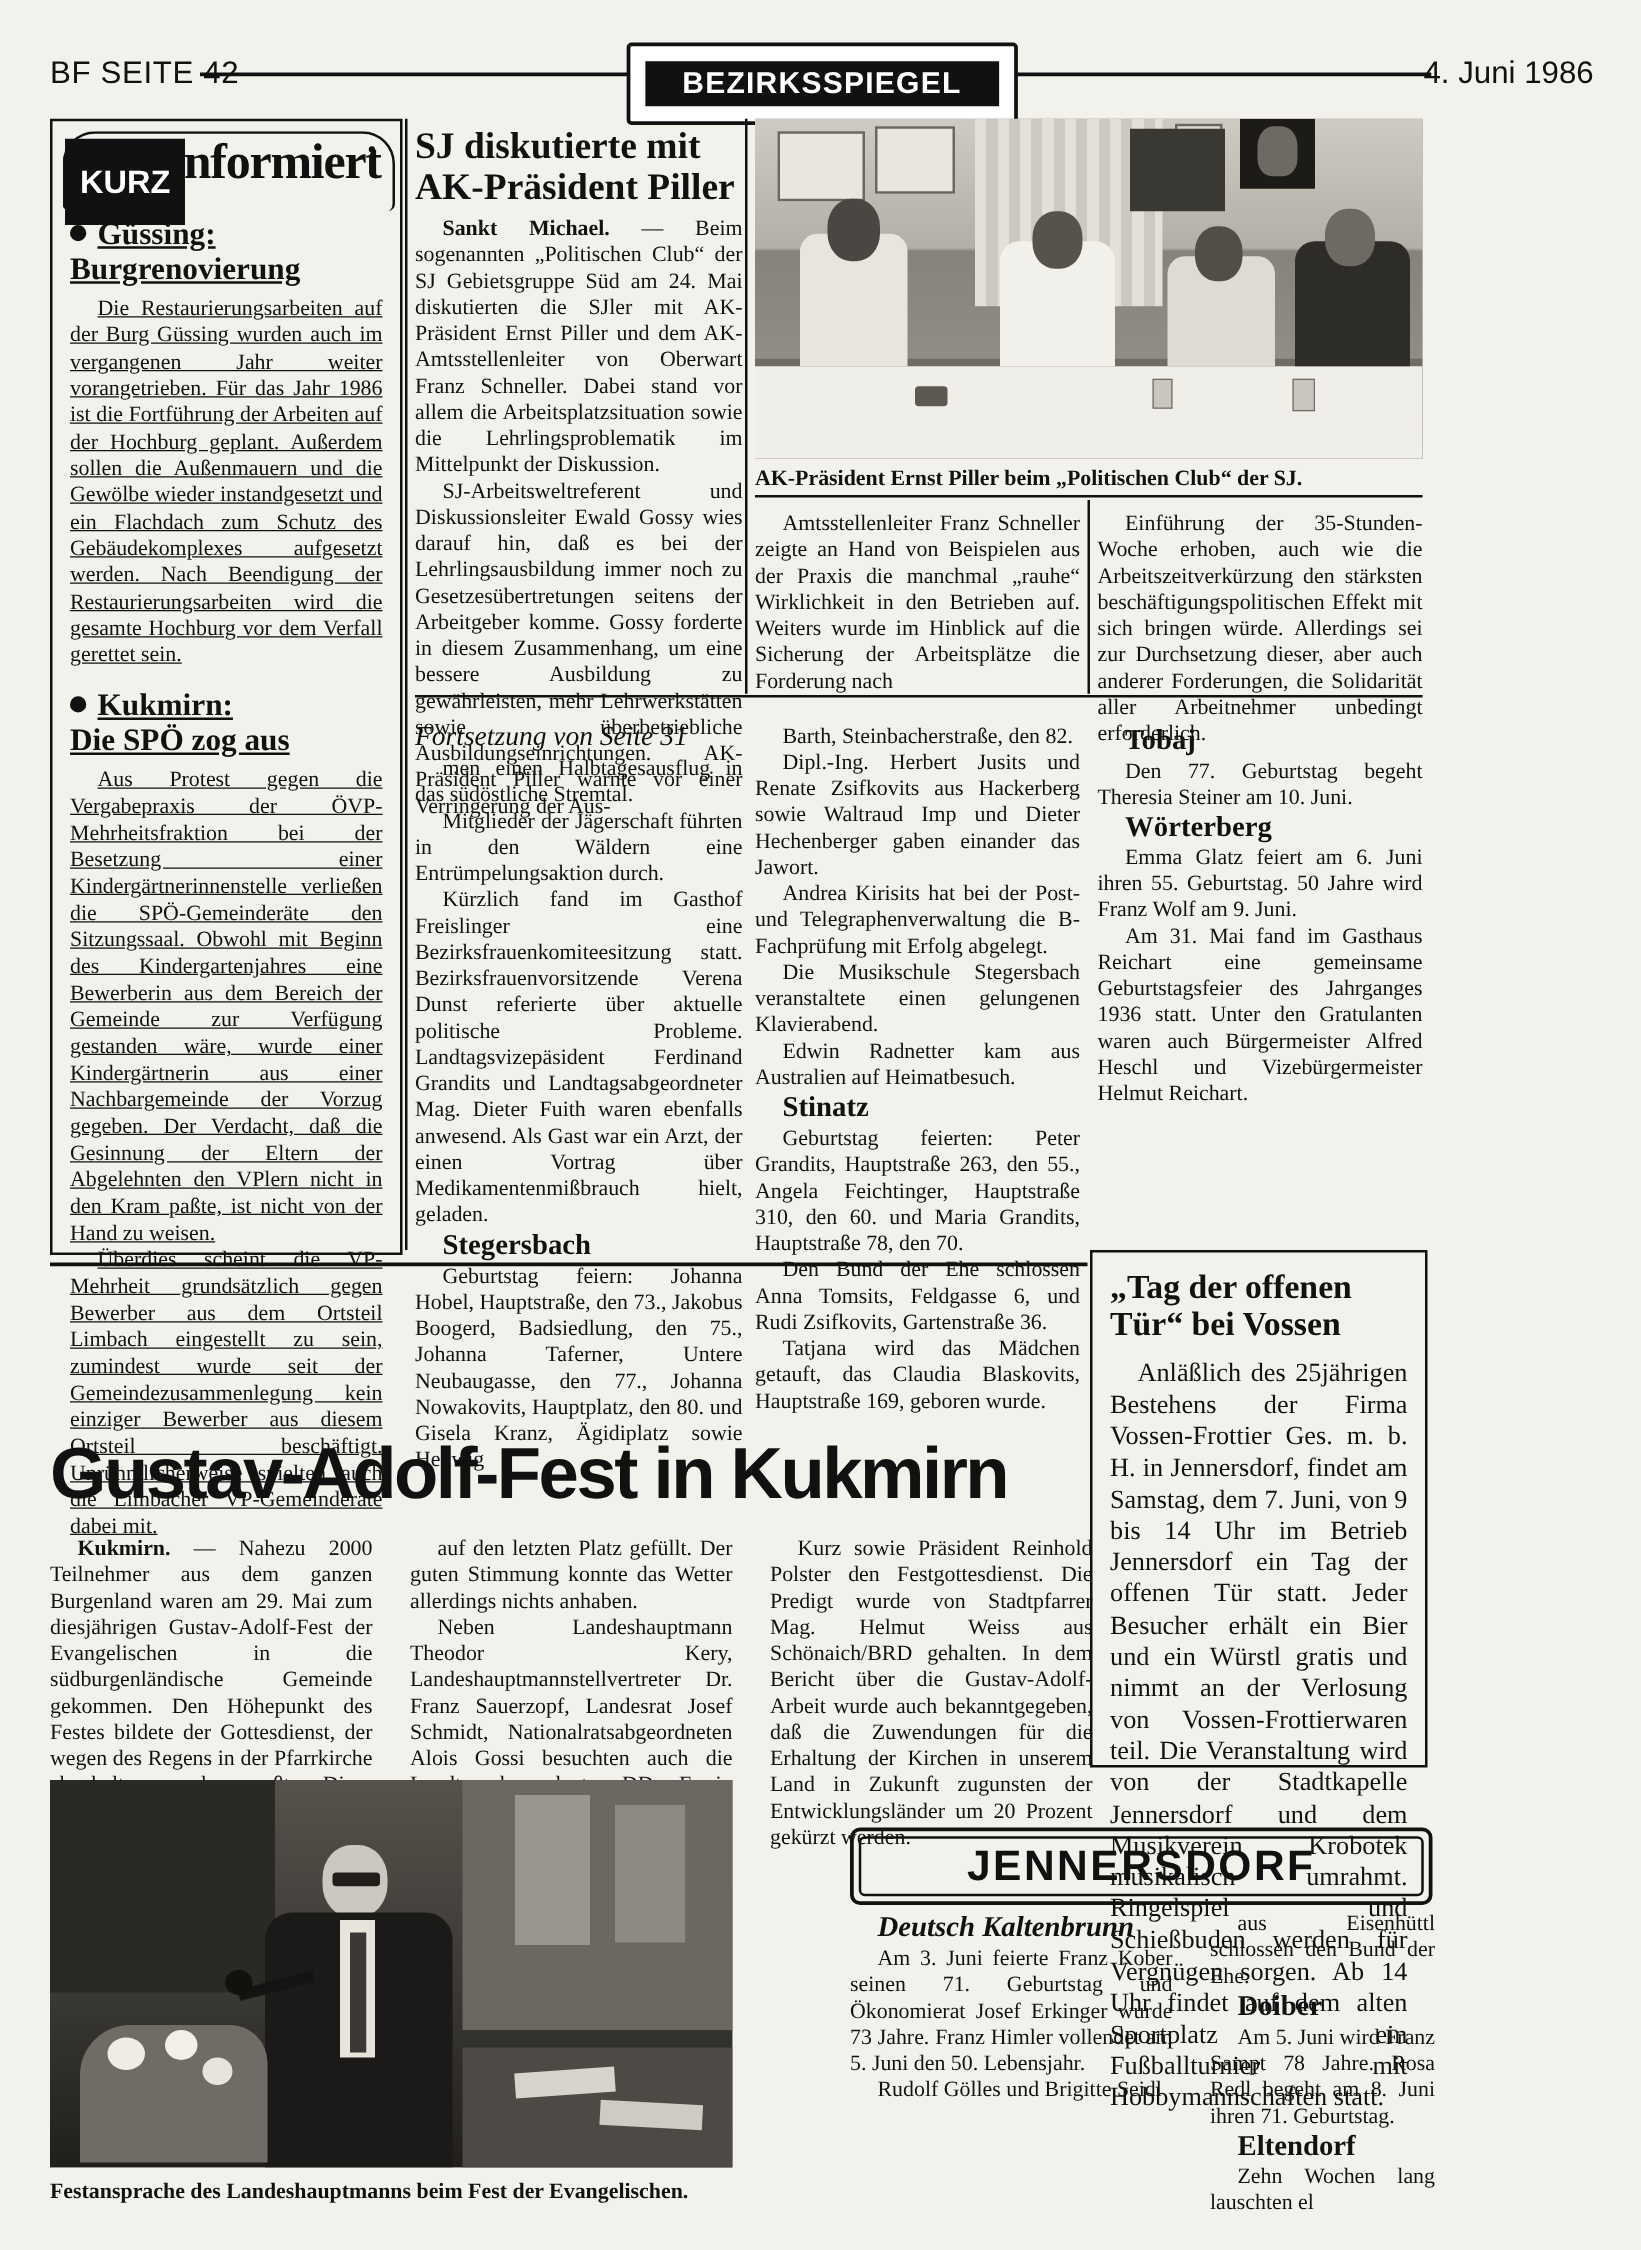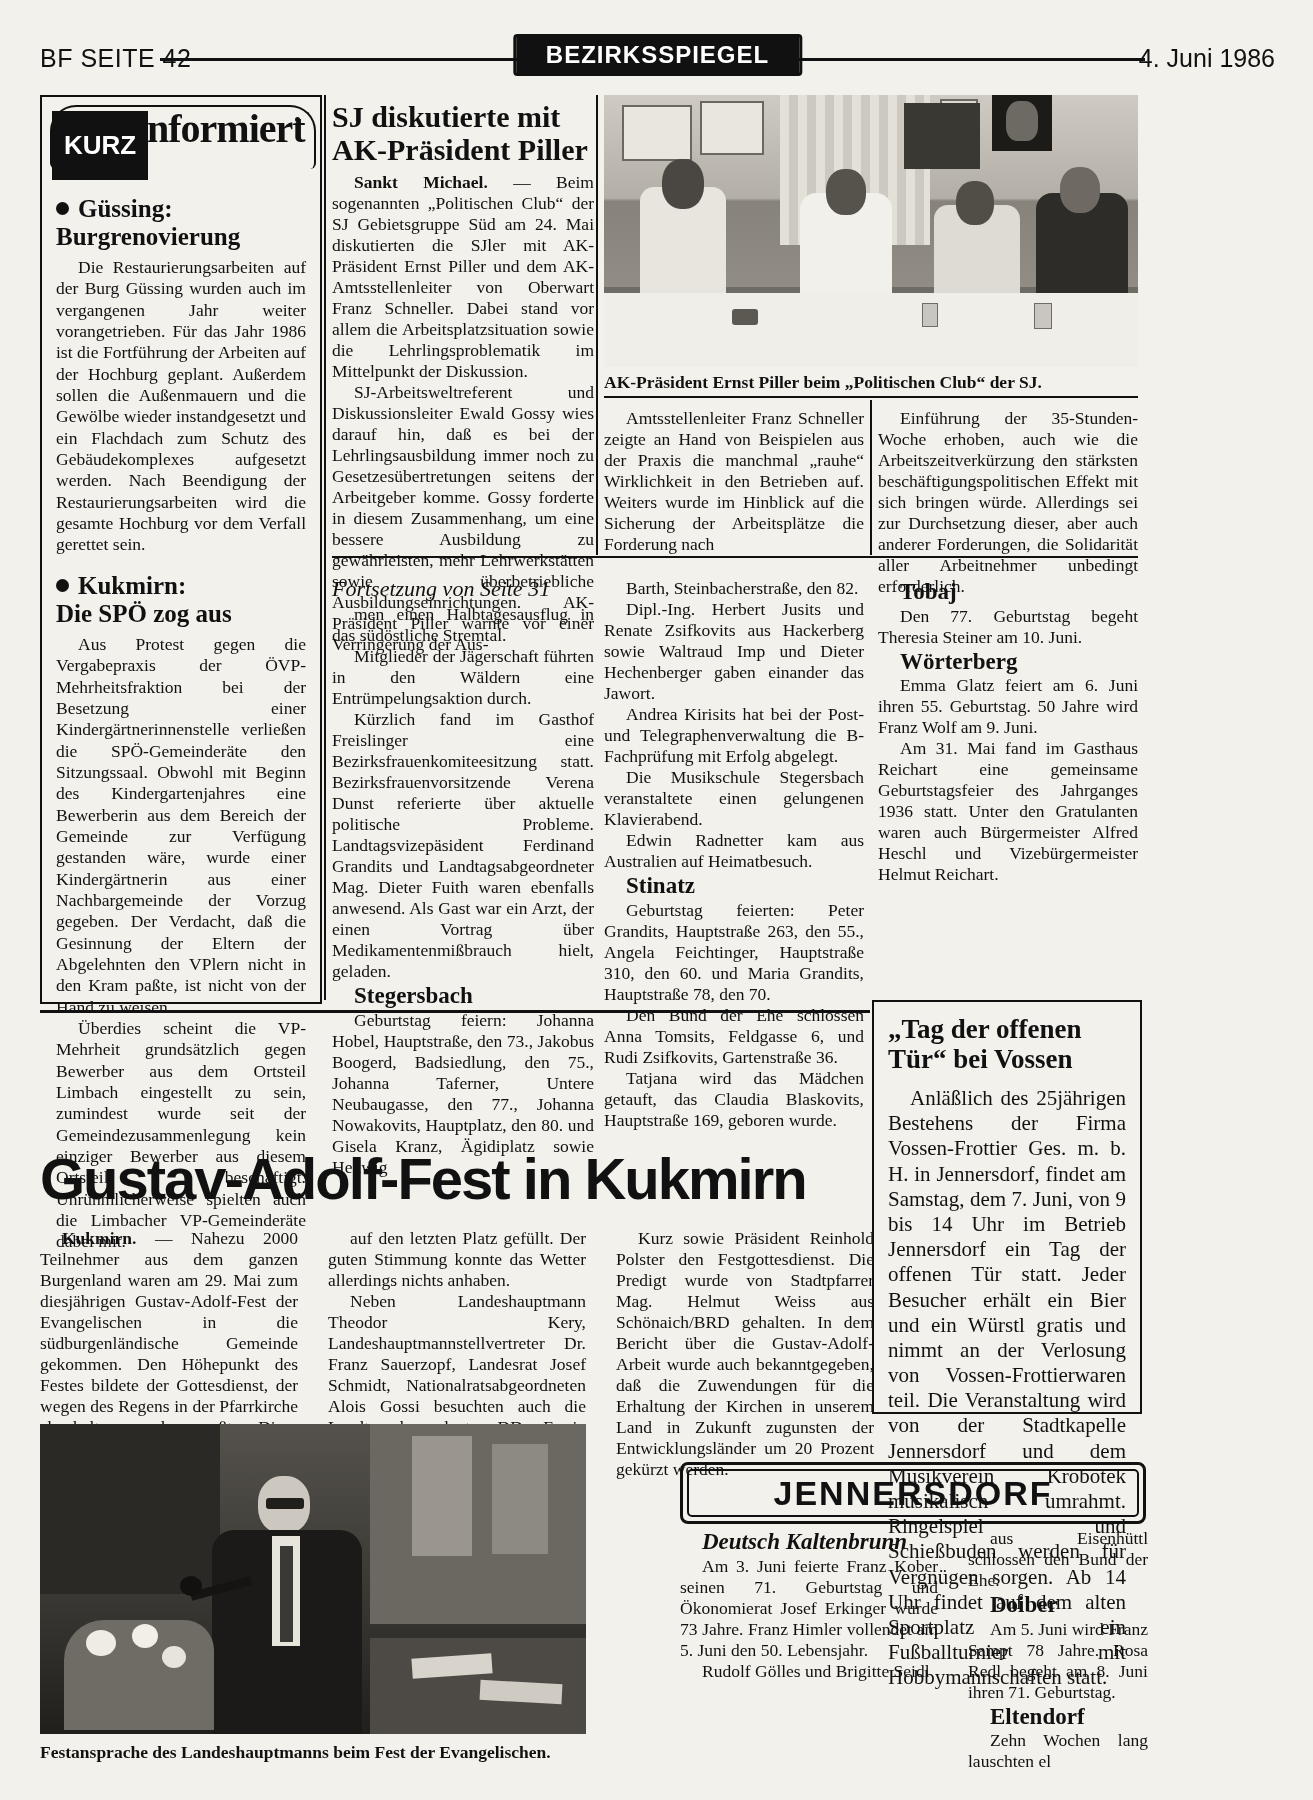--- a/index.html
+++ b/index.html
@@ -13,21 +13,21 @@
   }
   .page{position:absolute;left:0;top:0;width:1313px;height:1800px;}
 
   
   .masthead{position:absolute;left:40px;top:40px;width:1235px;height:40px;}
   .mh-left{position:absolute;left:0;top:4px;font-size:25px;letter-spacing:.5px;font-family:"Liberation Sans",sans-serif;}
   .mh-right{position:absolute;right:0;top:4px;font-size:25px;font-family:"Liberation Sans",sans-serif;}
   .mh-rule{position:absolute;left:120px;right:130px;top:18px;height:3px;background:#111;}
   .mh-badge-wrap{
     position:absolute;left:50%;transform:translateX(-50%);top:-6px;
-    border:3px solid #111;border-radius:4px;background:#fff;padding:0;
+    border:3px solid #111;border-radius:4px;background:#fff;padding:12px;
   }
 
   
   .kurzbox{
     position:absolute;left:40px;top:95px;width:278px;height:905px;
     border:2px solid #111;background:#f3f1ec;
   }
   .kurz-tag{
     position:absolute;left:10px;top:14px;background:#111;color:#fff;
     font-family:"Liberation Sans",sans-serif;font-weight:bold;font-size:26px;
@@ -40,21 +40,21 @@
   .kurz-arc{
     position:absolute;left:8px;top:8px;width:262px;height:62px;
     border:2px solid #111;border-radius:26px 26px 6px 6px;border-bottom:none;
   }
   .kurz-dot{position:absolute;left:253px;top:20px;width:5px;height:5px;background:#111;border-radius:50%;}
   .bullethead{
     font-family:"Liberation Serif",serif;font-weight:bold;font-size:25px;line-height:1.12;
     margin:0 0 6px 0;text-indent:0;
   }
   .bullet{display:inline-block;width:13px;height:13px;background:#111;border-radius:50%;margin-right:9px;vertical-align:2px;}
-  .kurzbody{position:absolute;left:14px;top:98px;width:250px;font-size:17.5px;line-height:1.22;text-align:justify;}
+  .kurzbody{position:absolute;left:14px;top:77px;width:250px;font-size:17.5px;line-height:1.22;text-align:justify;text-decoration:underline;}
   .kurzbody p{margin:0;text-indent:22px;}
 
   
   .sj-head{
     position:absolute;left:332px;top:100px;width:262px;
     font-family:"Liberation Serif",serif;font-weight:bold;font-size:30px;line-height:1.1;
   }
   .sj-body{position:absolute;left:332px;top:172px;width:262px;font-size:17.5px;line-height:1.2;text-align:justify;}
   .sj-body p{margin:0;text-indent:22px;}
   .photo{

